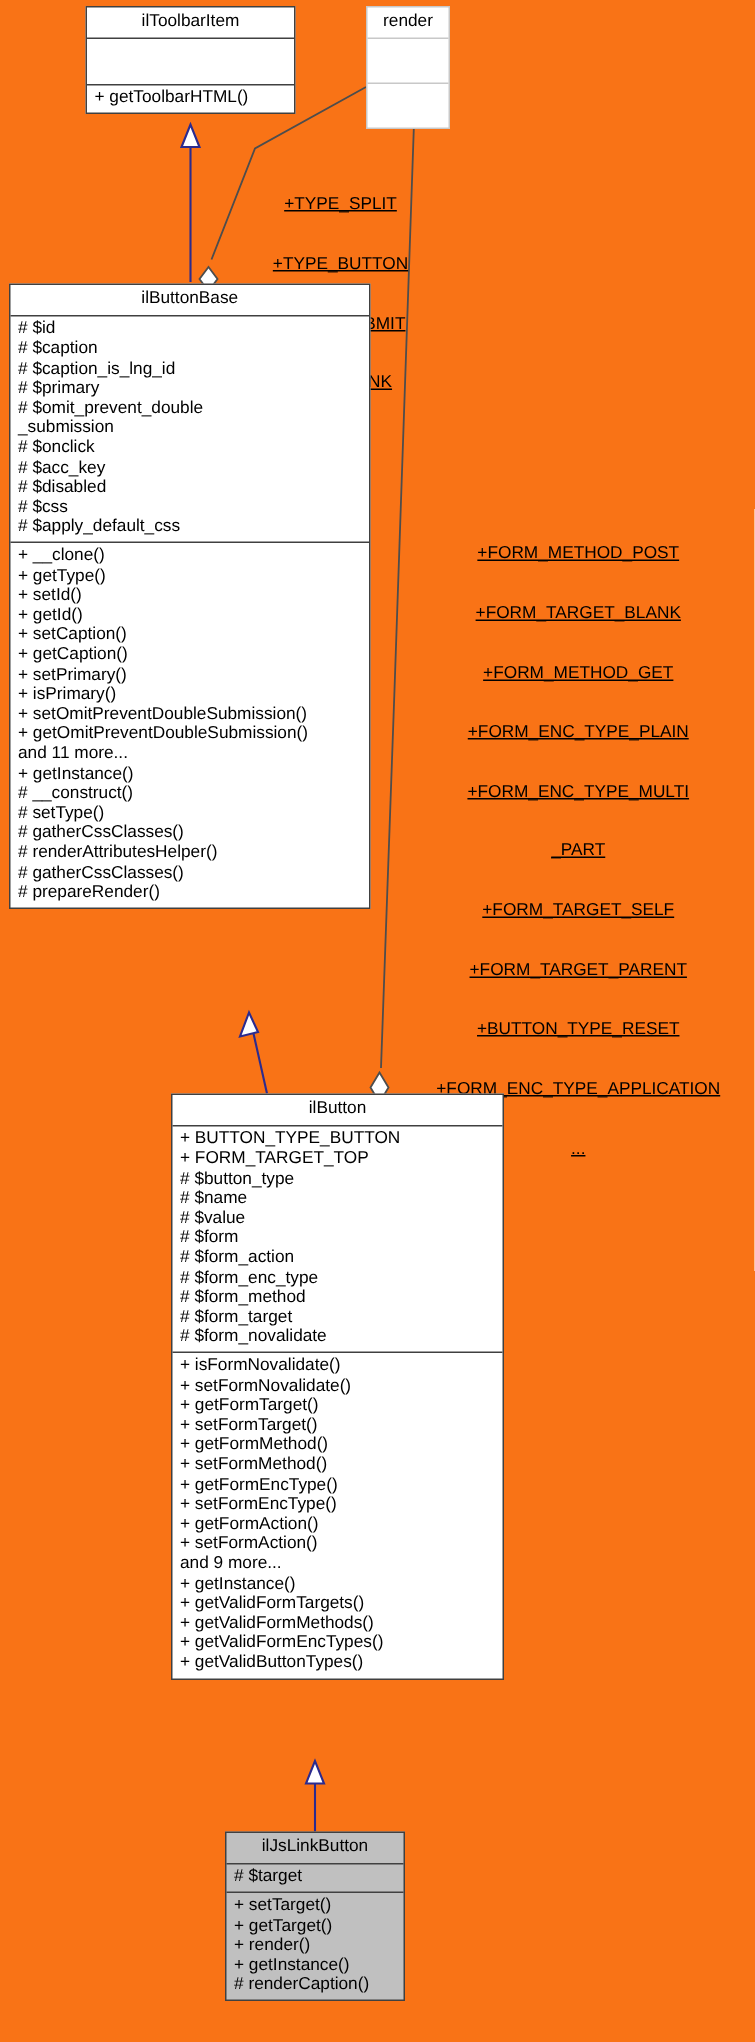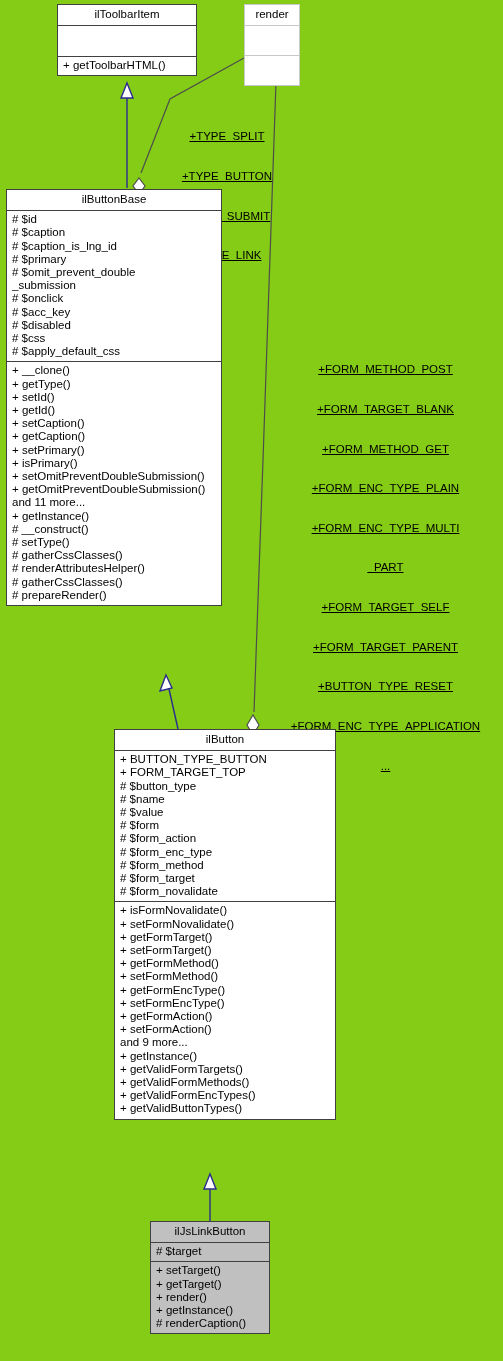--- a/index.html
+++ b/index.html
@@ -8,21 +8,21 @@
     background: #ffffff;
   }
   body {
     font-family: "Liberation Sans", sans-serif;
     -webkit-font-smoothing: antialiased;
   }
   #canvas {
     position: relative;
     width: 503px;
     height: 1361px;
-    background: #84cc16;
+    background: #f97316;
     overflow: hidden;
   }
   svg.edges {
     position: absolute;
     left: 0;
     top: 0;
     width: 503px;
     height: 1361px;
     pointer-events: none;
   }
@@ -148,21 +148,21 @@
     <div class="row">+FORM_ENC_TYPE_PLAIN</div>
     <div class="row">+FORM_ENC_TYPE_MULTI</div>
     <div class="row">_PART</div>
     <div class="row">+FORM_TARGET_SELF</div>
     <div class="row">+FORM_TARGET_PARENT</div>
     <div class="row">+BUTTON_TYPE_RESET</div>
     <div class="row">+FORM_ENC_TYPE_APPLICATION</div>
     <div class="row">...</div>
   </div>
 
-  <div class="uml-class" style="left:6px; top:189px; width:216px;">
+  <div class="uml-class" style="left:6px; top:189px; width:241px;">
     <div class="uml-name">ilButtonBase</div>
     <div class="uml-sep"></div>
     <div class="uml-compartment">
       <div class="row"># $id</div>
       <div class="row"># $caption</div>
       <div class="row"># $caption_is_lng_id</div>
       <div class="row"># $primary</div>
       <div class="row"># $omit_prevent_double</div>
       <div class="row">_submission</div>
       <div class="row"># $onclick</div>

